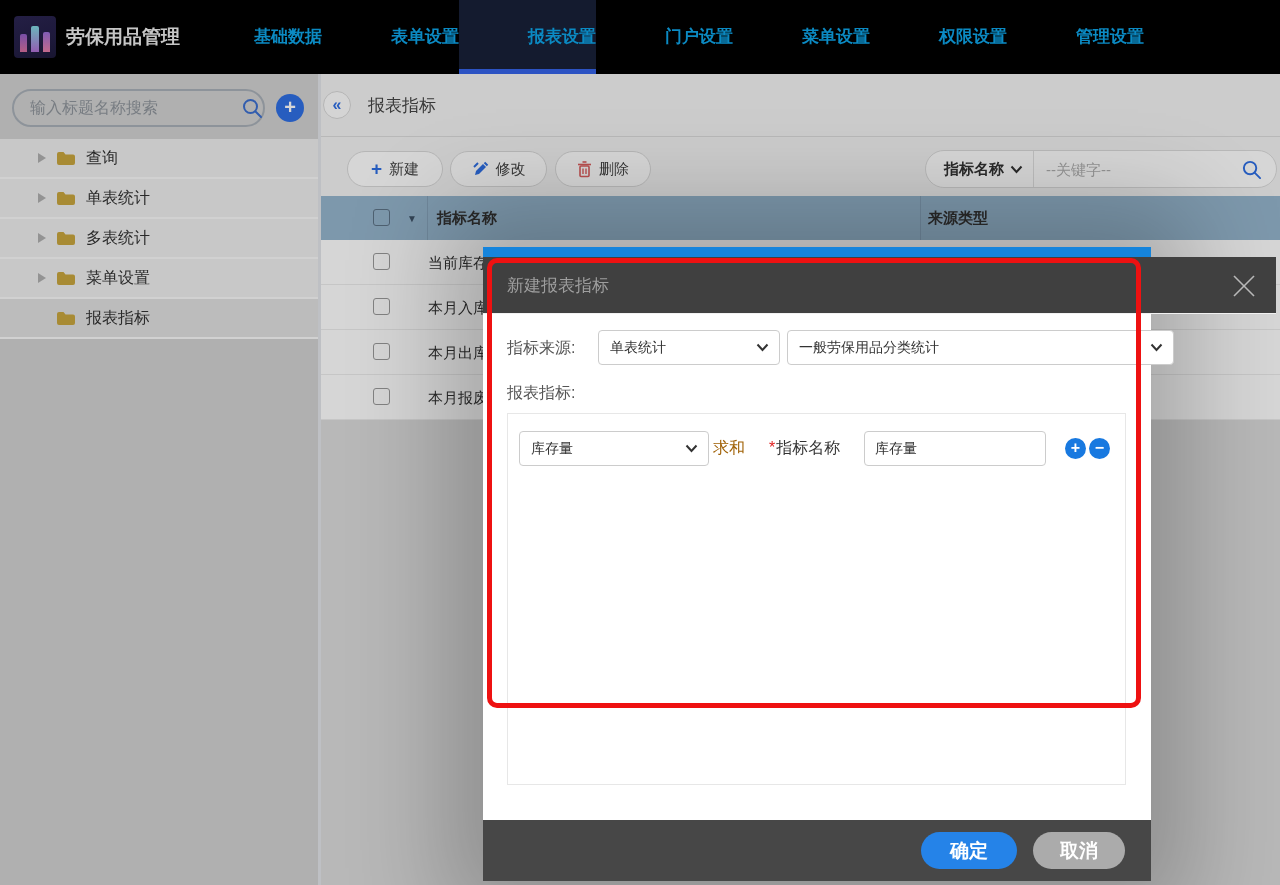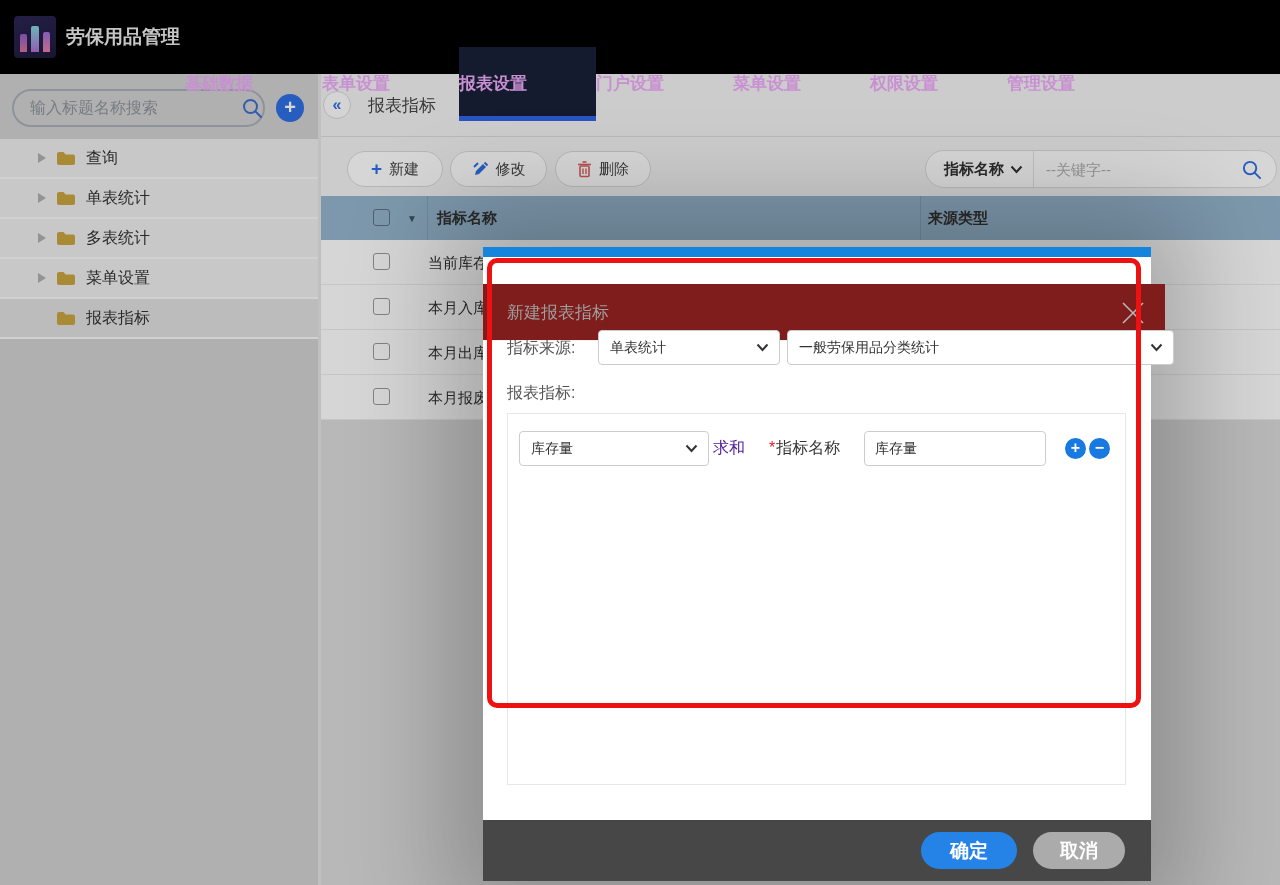--- a/index.html
+++ b/index.html
@@ -9,21 +9,21 @@
   
   .nav { position:absolute; left:0; top:0; width:1280px; height:74px; background:#000; display:flex; align-items:center; z-index:10; }
   .logo { position:absolute; left:14px; top:16px; width:42px; height:42px; border-radius:4px;
           background:linear-gradient(160deg,#2b2552 0%,#241f47 60%,#1d1a3a 100%); overflow:hidden; }
   .logo i { position:absolute; bottom:6px; border-radius:2px 2px 0 0; }
   .logo i.b1 { left:6px;  width:7px; height:18px; background:linear-gradient(#8f5fc8,#d86f9e); }
   .logo i.b2 { left:17px; width:8px; height:26px; background:linear-gradient(#7fd8e0,#b06fd4); }
   .logo i.b3 { left:29px; width:7px; height:20px; background:linear-gradient(#9a6fd8,#e87fa8); }
   .brand { position:absolute; left:66px; top:0; height:85px; line-height:74px; color:#ececec; font-size:19px; font-weight:bold; }
   .tabs { position:absolute; left:185px; top:0; height:74px; display:flex; }
-  .nav-tab { width:137px; height:74px; line-height:74px; text-align:left; color:#f0abfc; font-size:17px; font-weight:bold; cursor:pointer;margin-top:47px; }
+  .nav-tab { width:137px; height:74px; line-height:74px; text-align:right; color:#0ea5e9; font-size:17px; font-weight:bold; cursor:pointer; }
   .nav-tab.active { background:#182138; box-shadow:inset 0 -5px 0 #3563e9; }
 
   
   .sidebar { position:absolute; left:0; top:74px; width:318px; height:811px; background:#d2d2d2; }
   .side-search { position:absolute; left:12px; top:15px; width:253px; height:38px; border:2px solid #a9b0b8; border-radius:20px; display:flex; align-items:center; background:transparent; }
   .side-search input { flex:1; border:none; outline:none; background:transparent; padding:0 4px 0 16px; font-size:16px; color:#444; }
   .side-search input::placeholder { color:#8f959c; }
   .side-search .mag { margin-right:12px; flex:0 0 auto; }
   .side-add { position:absolute; left:276px; top:20px; width:28px; height:28px; border-radius:50%; background:#2f6fe4; color:#fff; font-size:20px; line-height:26px; text-align:center; font-weight:bold; cursor:pointer; }
   .tree { position:absolute; left:0; top:65px; width:318px; }
@@ -64,33 +64,33 @@
   .grid-row { position:relative; height:45px; background:#fff; border-bottom:1px solid #ececec; }
   .row-check { position:absolute; left:52px; top:13px; border:1px solid #9b9b9b; }
   .row-name { position:absolute; left:107px; top:0; height:45px; line-height:45px; font-size:15px; color:#333; white-space:nowrap; }
 
   
   .dim { position:absolute; left:0; top:0; width:1280px; height:885px; background:rgba(0,0,0,0.16); z-index:50; }
 
   
   .modal { position:absolute; left:483px; top:247px; width:668px; height:634px; background:#fff; z-index:100; box-shadow:0 0 90px 40px rgba(0,0,0,0.22); }
   .modal-accent { position:absolute; left:0; top:0; width:668px; height:10px; background:#1584dc; }
-  .modal-header { position:absolute; left:0; top:10px; width:682px; height:57px; border-bottom:1px solid #f1f1f1; background:#7f1d1d;margin-top:27px; }
+  .modal-header { position:absolute; left:0; top:10px; width:793px; height:57px; border-bottom:1px solid #f1f1f1; background:#404040; }
   .modal-title { position:absolute; left:24px; top:0; height:57px; line-height:57px; font-size:17px; color:#9e9e9e; }
   .modal-close { position:absolute; right:18px; top:15px; width:28px; height:28px; cursor:pointer; }
   .m-label { position:absolute; font-size:16px; color:#555; }
   .sel { position:absolute; height:35px; border:1px solid #ccc; border-radius:4px; background:#fff; display:flex; align-items:center; font-size:14px; color:#333; padding:0 10px 0 11px; cursor:pointer; }
   .sel .sel-text { flex:1; white-space:nowrap; overflow:hidden; }
   .m-row1-label { left:24px; top:91px; }
   .m-sel1 { left:115px; top:83px; width:182px; }
   .m-sel2 { left:304px; top:83px; width:387px; }
   .m-ind-label { left:24px; top:136px; }
   .m-box { position:absolute; left:24px; top:166px; width:619px; height:372px; border:1px solid #e7e7e7; background:#fff; }
   .m-box .sel { left:11px; top:17px; width:190px; }
-  .m-sum { position:absolute; left:205px; top:24px; font-size:16px; color:#4c1d95;text-align:right; }
+  .m-sum { position:absolute; left:205px; top:24px; font-size:16px; color:#a16207;text-align:right; }
   .m-namelabel { position:absolute; left:261px; top:24px; font-size:16px; color:#333;text-align:right; }
   .m-namelabel .req { color:#e02020; margin-right:1px; }
   .m-nameinput { position:absolute; left:356px; top:17px; width:182px; height:35px; border:1px solid #ccc; border-radius:4px; padding:0 10px; font-size:14px; color:#333; outline:none; }
   .circle-btn { position:absolute; top:24px; width:21px; height:21px; border-radius:50%; background:#1879e0; color:#fff; text-align:center; line-height:20px; font-size:16px; font-weight:bold; cursor:pointer; }
   .m-plus { left:557px; }
   .m-minus { left:581px; }
   .modal-footer { position:absolute; left:0; top:573px; width:668px; height:61px; background:#474747; }
   .fbtn { position:absolute; top:12px; height:37px; border:none; border-radius:19px; color:#fff; font-size:19px; font-weight:bold; cursor:pointer; font-family:inherit; }
   .fbtn.ok { left:438px; width:96px; background:#2583e8; }
   .fbtn.cancel { left:550px; width:92px; background:#ababab; }

